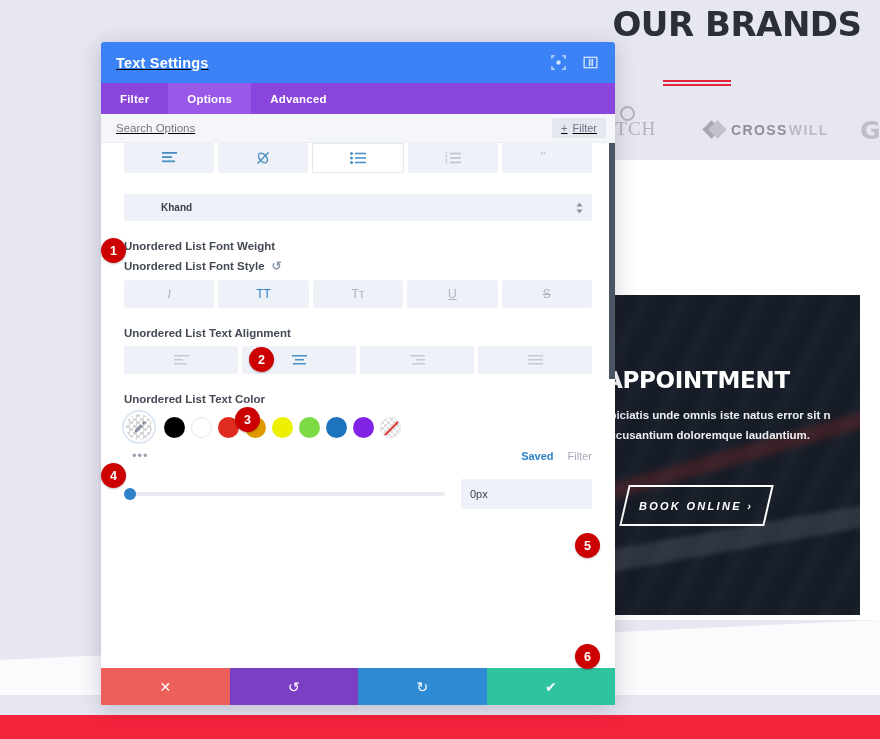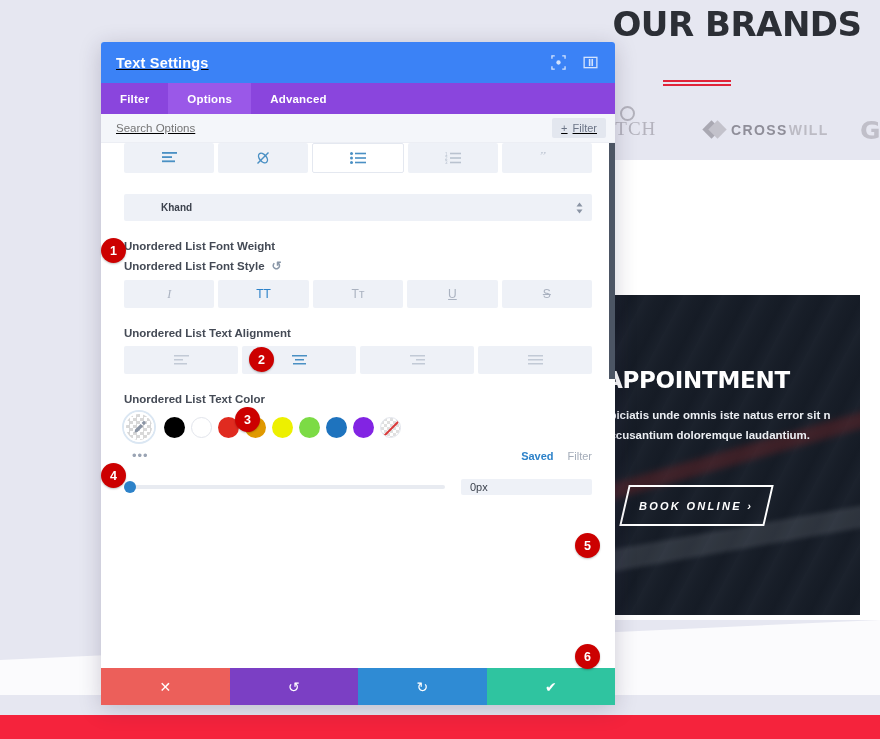--- a/index.html
+++ b/index.html
@@ -268,21 +268,21 @@
   .slider-line { display: flex; align-items: center; gap: 16px; }
   .slider {
     position: relative; height: 4px; background: #e8ebf1; border-radius: 2px;
     flex: 1; cursor: pointer;
   }
   .slider .knob {
     position: absolute; left: 0; top: -4px;
     width: 12px; height: 12px; border-radius: 50%; background: #2d82c9;
   }
   .value-box {
-    width: 131px; height: 16px; background: #eef1f7; border-radius: 2px;
+    width: 131px; height: 30px; background: #eef1f7; border-radius: 2px;
     display: flex; align-items: center; padding: 8px 9px;
     font-size: 11px; color: #3c424d; flex: none; cursor: text;
   }
 
   .m-footer { height: 37px; display: flex; flex: none; }
   .m-footer div {
     flex: 1; display: flex; align-items: center; justify-content: center;
     color: #fff; font-size: 14px; cursor: pointer;
   }
   .f-cancel { background: #ec5f5a; }

